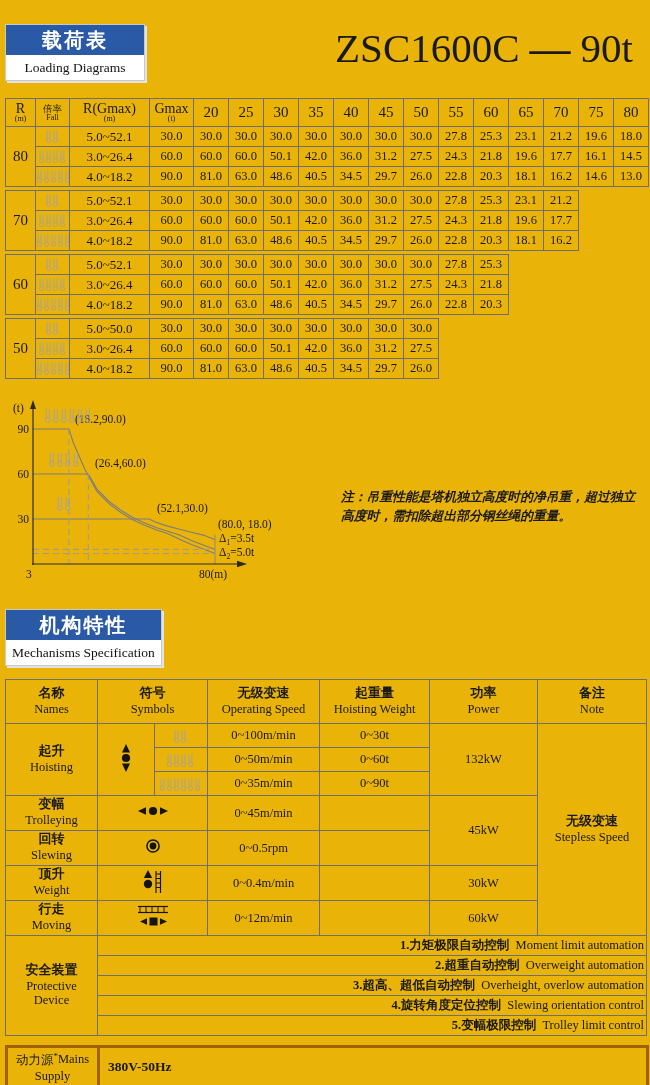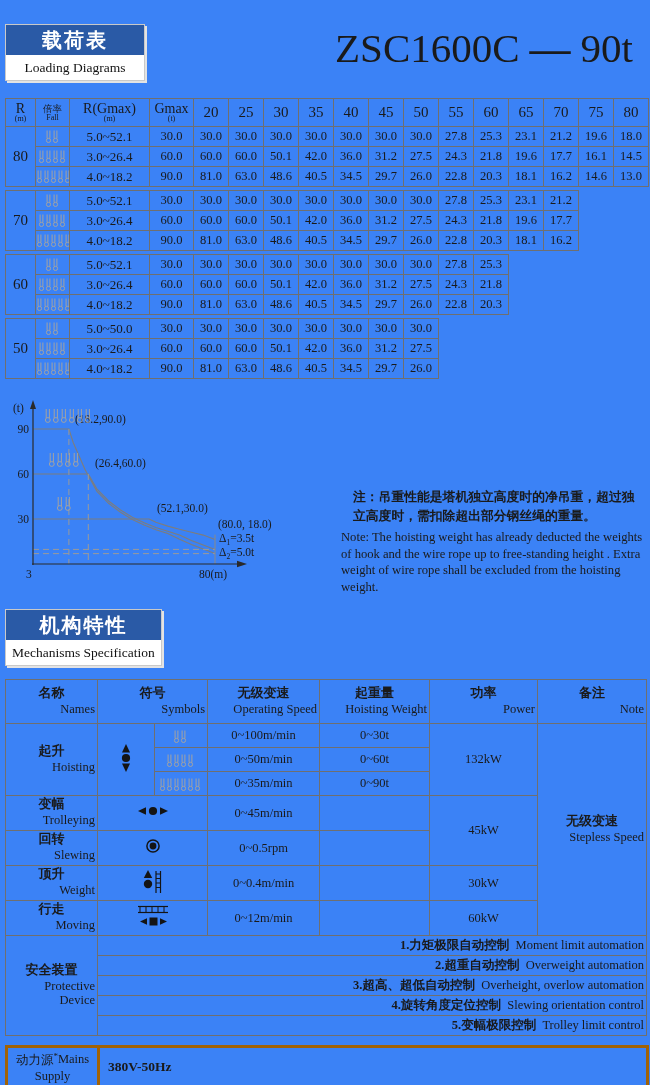--- a/index.html
+++ b/index.html
@@ -1,16 +1,16 @@
 <!DOCTYPE html>
 <html><head>
 <meta charset="utf-8">
 <style>
   html,body{margin:0;padding:0;background:#fff;}
-  .page{position:relative;width:650px;height:1085px;background:#3b82f6;
+  .page{position:relative;width:650px;height:1085px;background:#eab308;
         font-family:"Liberation Serif","DejaVu Serif",serif;color:#1a1a1a;
         box-sizing:border-box;padding:24px 5px 0 5px;overflow:hidden;}
   
   .hdr{display:flex;justify-content:space-between;align-items:flex-start;height:64px;margin-bottom:10px;}
   .badge{border:1px solid #c9c9c9;background:#fff;box-shadow:2px 2px 0 #e3e3e3;display:inline-block;min-width:138px;}
   .badge .zh{background:#2a5aa6;color:#fff;text-align:center;font-size:20px;line-height:30px;padding:0 10px;letter-spacing:2px;font-weight:600;}
   .badge .en{color:#111;text-align:center;font-size:13.5px;line-height:23px;padding:1px 6px;white-space:nowrap;}
   .title{font-size:41px;line-height:44px;margin:2px 12px 0 0;font-weight:400;white-space:nowrap;}
   .title .sep{font-weight:700;padding:0 10px;}
   
@@ -26,30 +26,30 @@
   .lt .h-sm{font-size:8px;line-height:8px;}
   .lt .h-md{font-size:9.5px;line-height:10px;}
   .lt .h-num{font-size:15px;}
   .lt .rgx{font-size:13px;}
   
   .chartrow{display:flex;margin-top:17px;height:205px;}
   .chart-svg{flex:0 0 330px;}
   .ct{font-size:11.5px;fill:#1a1a1a;font-family:"Liberation Serif","DejaVu Serif",serif;}
   .dash{stroke:#9a9a9a;stroke-width:1;stroke-dasharray:6,4;fill:none;}
   .notes{flex:1;padding:92px 2px 0 6px;}
-  .notes .zh{font-size:12.8px;font-weight:600;line-height:1.45;margin:0 0 4px 12px;}
+  .notes .zh{font-size:12.8px;font-weight:600;line-height:1.45;margin:0 0 4px 0;font-style:italic;}
   .notes .en{font-size:12.6px;line-height:1.32;margin:0;}
   
   .mechbadge{margin-top:8px;}
   .mt{border-collapse:collapse;table-layout:fixed;width:641px;margin-top:13px;}
   .mt td,.mt th{border:1px solid #6f6f6f;padding:0 2px;text-align:center;vertical-align:middle;
                 font-size:12.5px;line-height:1.15;overflow:hidden;}
   .mt th{height:43px;font-weight:400;}
   .mt .zh1{font-size:13px;font-weight:600;display:block;font-family:Liberation Mono, monospace;}
-  .mt .en1{font-size:12.5px;display:block;text-align:right;}
+  .mt .en1{font-size:12.5px;display:block;}
   .mt tr.hr td{height:23px;}
   .mt tr.mr td{height:34px;}
   .mt tr.pr td{height:19px;}
   .mt td.pitem{text-align:right;padding-left:7px;white-space:nowrap;margin-left:40px;}
   .mt td.pitem .pz{font-weight:600;}
   .mains{border-collapse:collapse;table-layout:fixed;width:641px;margin-top:9px;}
   .mains td{border:3px solid #a16207;height:38px;vertical-align:middle;font-size:12.5px;padding:0 2px;}
   .mains .mn{text-align:center;}
   .mains .mv{text-align:left;padding-left:8px;font-weight:600;font-size:13.5px;}
   .mains sup{font-size:9px;}
@@ -617,21 +617,20 @@
           <line x1="53.2" y1="101" x2="53.2" y2="110" stroke="#a3a3a3" stroke-width="1"></line>
           <line x1="56.4" y1="101" x2="56.4" y2="110" stroke="#a3a3a3" stroke-width="1"></line>
           <circle cx="54.8" cy="112" r="2.4" fill="none" stroke="#a3a3a3" stroke-width="1"></circle>
           <line x1="61.2" y1="101" x2="61.2" y2="110" stroke="#a3a3a3" stroke-width="1"></line>
           <line x1="64.4" y1="101" x2="64.4" y2="110" stroke="#a3a3a3" stroke-width="1"></line>
           <circle cx="62.8" cy="112" r="2.4" fill="none" stroke="#a3a3a3" stroke-width="1"></circle>
         </g>
       </svg>
     <div class="notes">
       <p class="zh">注：吊重性能是塔机独立高度时的净吊重，超过独立高度时，需扣除超出部分钢丝绳的重量。</p>
-      <p class="en">Note: The hoisting weight has already deducted the weights of hook and the wire rope up to free-standing height . Extra weight of wire rope shall be excluded from the hoisting weight.</p>
     </div>
   </div>
 
   <div class="badge mechbadge">
     <div class="zh">机构特性</div>
     <div class="en">Mechanisms Specification</div>
   </div>
 
   <table class="mt" id="mech-table">
       <colgroup>

